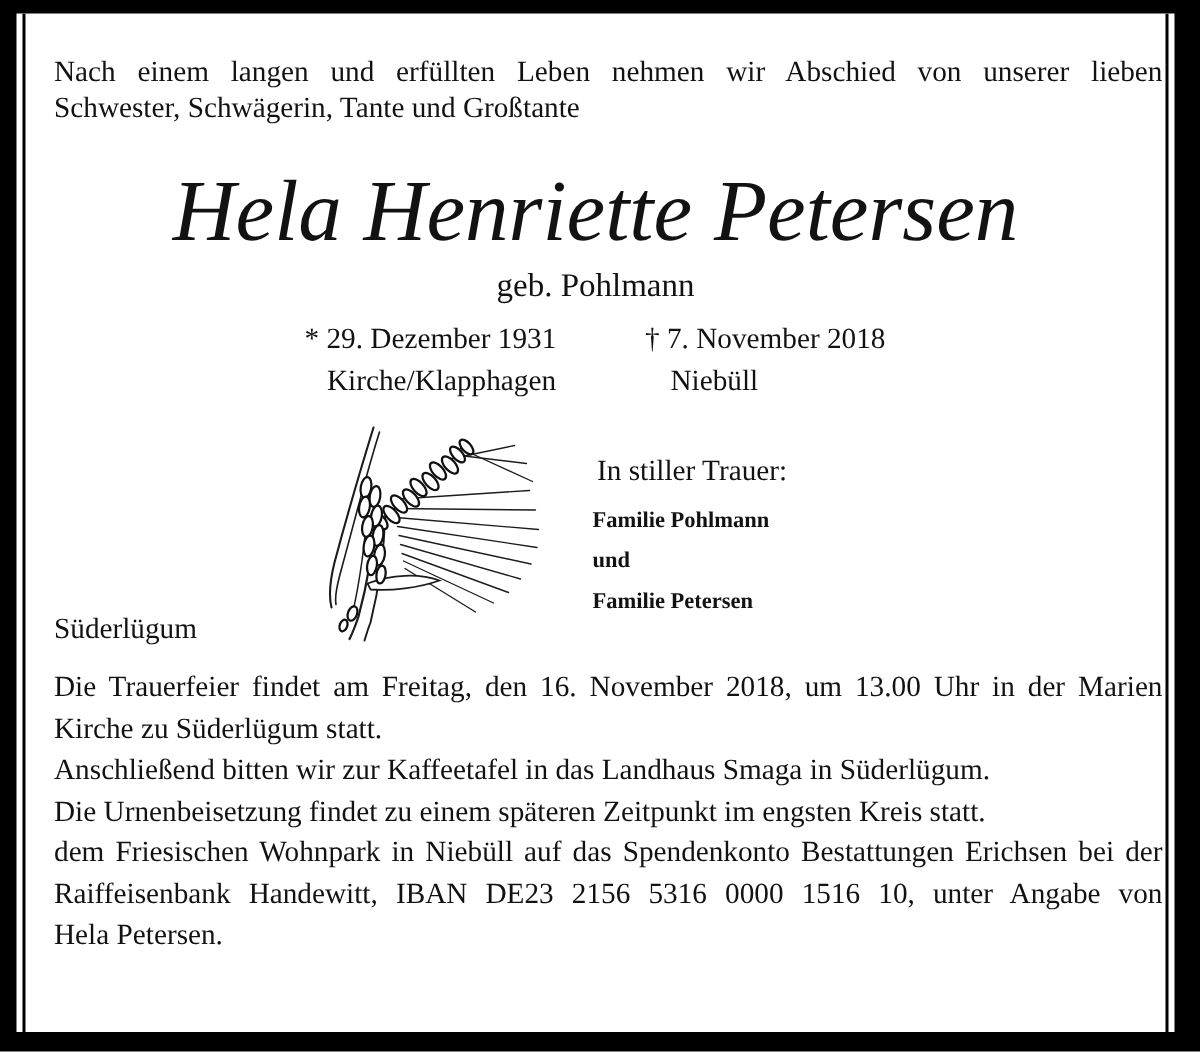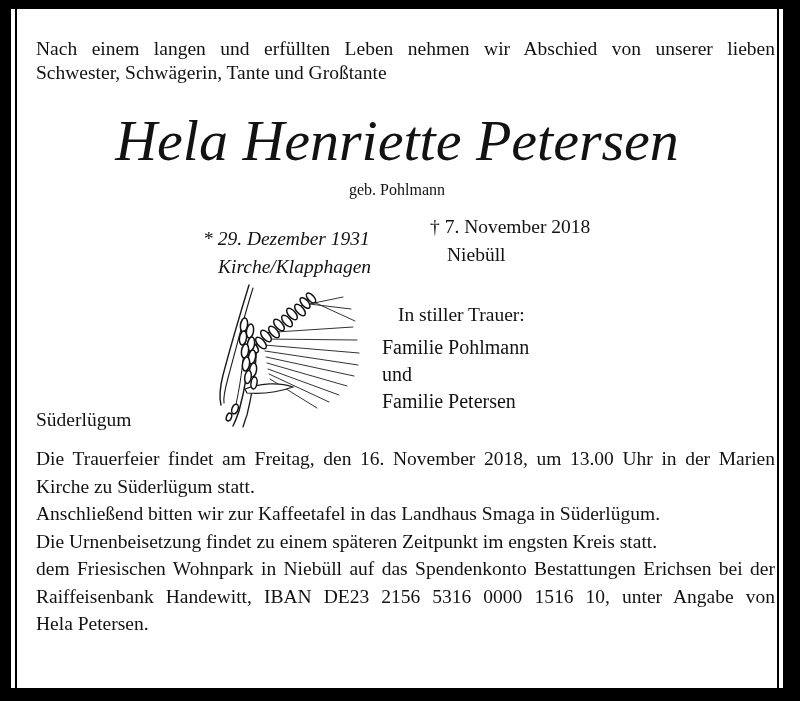--- a/index.html
+++ b/index.html
@@ -33,39 +33,39 @@
   .name {
     position: absolute; left: 0; right: 0; top: 97px;
     margin: 4px; font-weight: normal;
     font-style: italic;
     font-size: 58px; line-height: 62px;
     text-align: center;
     white-space: nowrap;
   }
   .maiden {
     position: absolute; left: 0; right: 0; top: 169px;
-    font-size: 16px; line-height: 24px;
+    font-size: 22px; line-height: 24px;
     text-align: center;
   }
 
   .dates { position: absolute; top: 204px; left: 0; right: 0; font-size: 19.5px; line-height: 28px; }
-  .birth { position: absolute; left: 192px; top: 12px; white-space: nowrap; font-style: italic; }
+  .birth { position: absolute; left: 192px; top: 0; white-space: nowrap; }
   .death { position: absolute; left: 419px; top: 0; white-space: nowrap; }
   .birth .place-line { padding-left: 15px; }
   .death .place-line { padding-left: 17px; }
 
   .wheat { position: absolute; left: 184px; top: 274px; }
 
   .mourning-head {
     position: absolute; left: 387px; top: 294px;
     font-size: 19.5px; line-height: 24px; white-space: nowrap;
   }
   .mourners {
-    position: absolute; left: 371px; top: 325px;
-    font-size: 20px; line-height: 27px; font-weight: normal; white-space: nowrap;
+    position: absolute; left: 384px; top: 325px;
+    font-size: 15px; line-height: 27px; font-weight: bold; white-space: nowrap;
   }
 
   .location {
     position: absolute; left: 25px; top: 399px;
     font-size: 19.5px; line-height: 24px;
   }
 
   .details {
     position: absolute; left: 25px; top: 436px; width: 739px;
     font-size: 19.5px; line-height: 27.5px;

